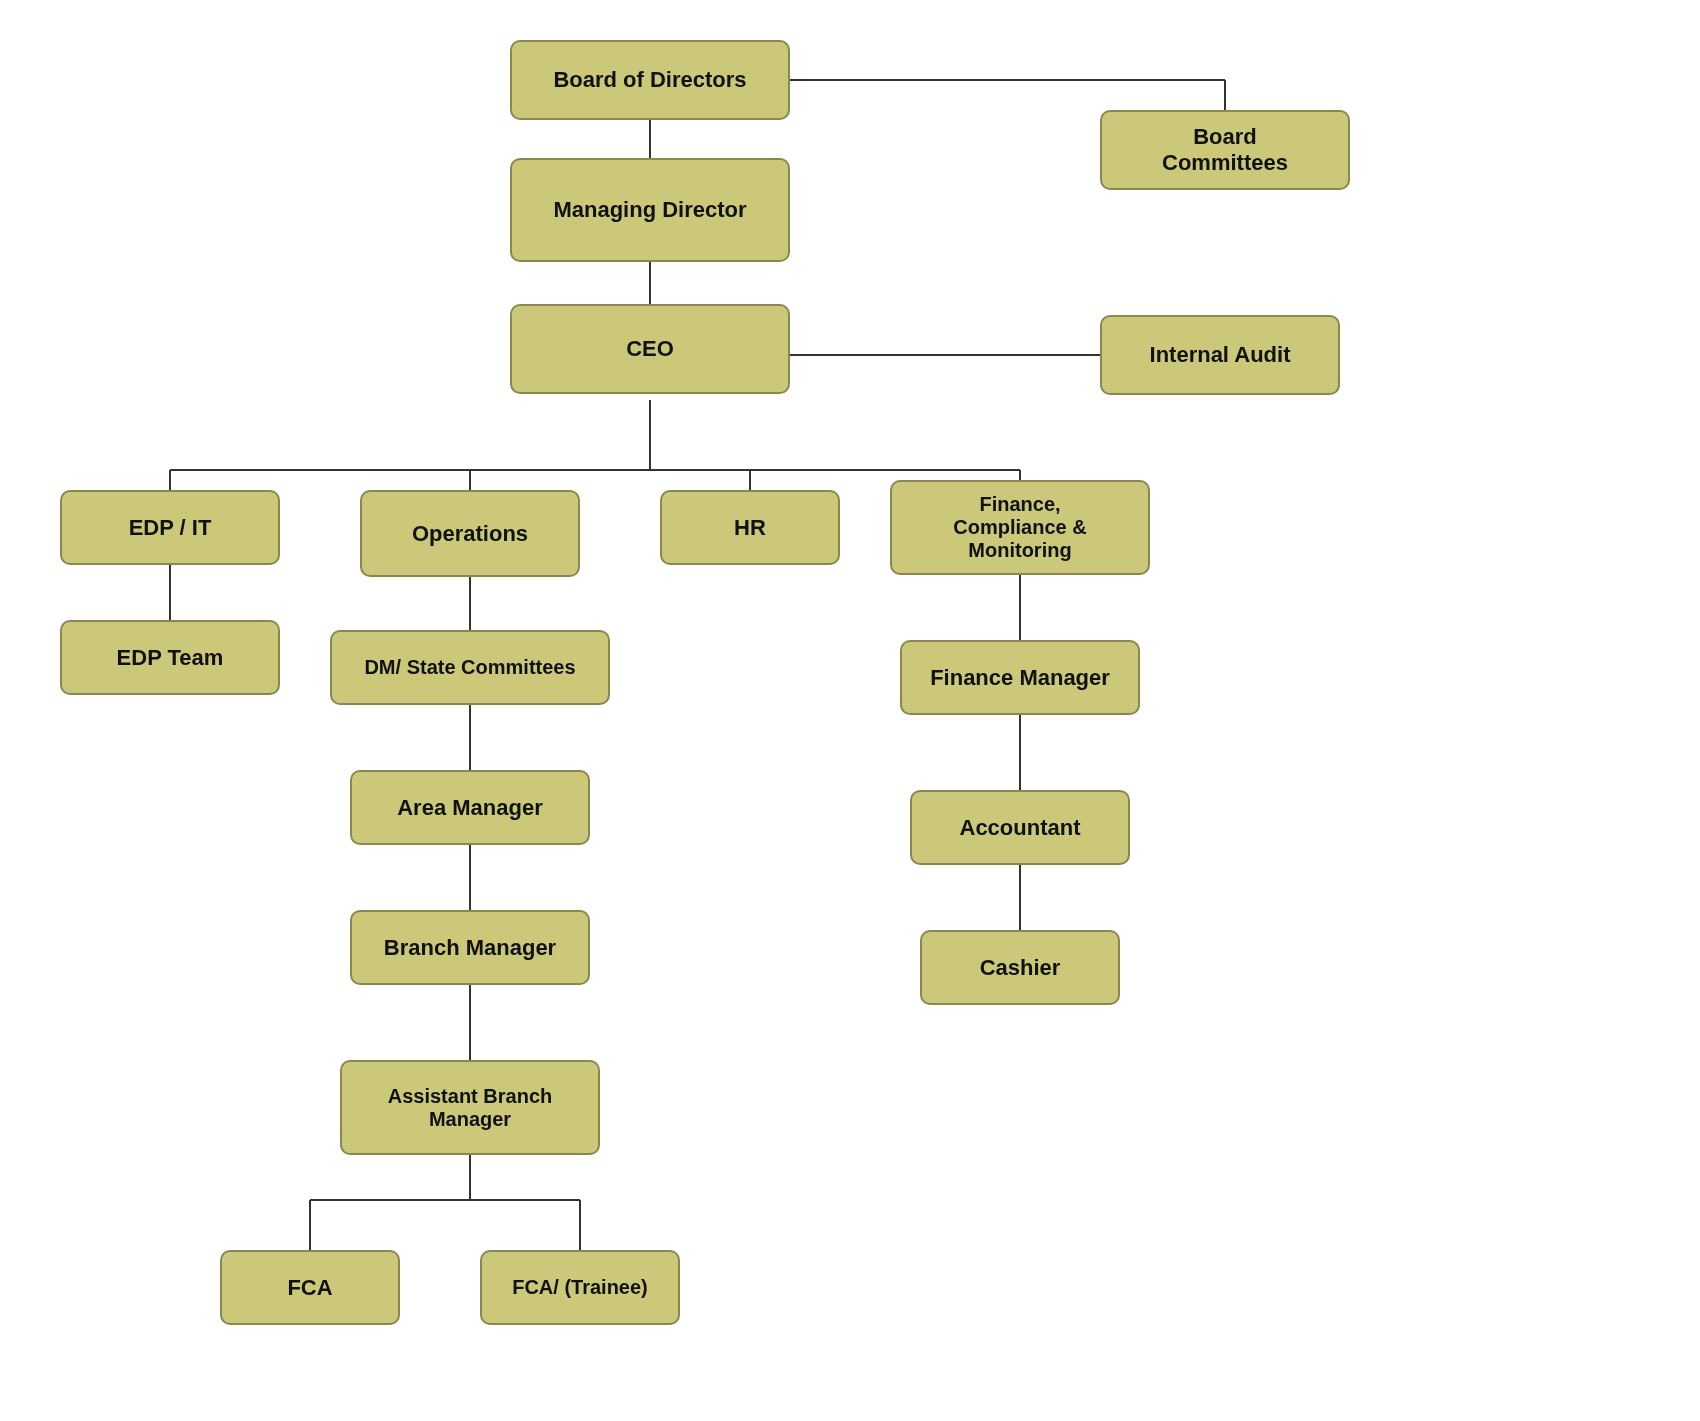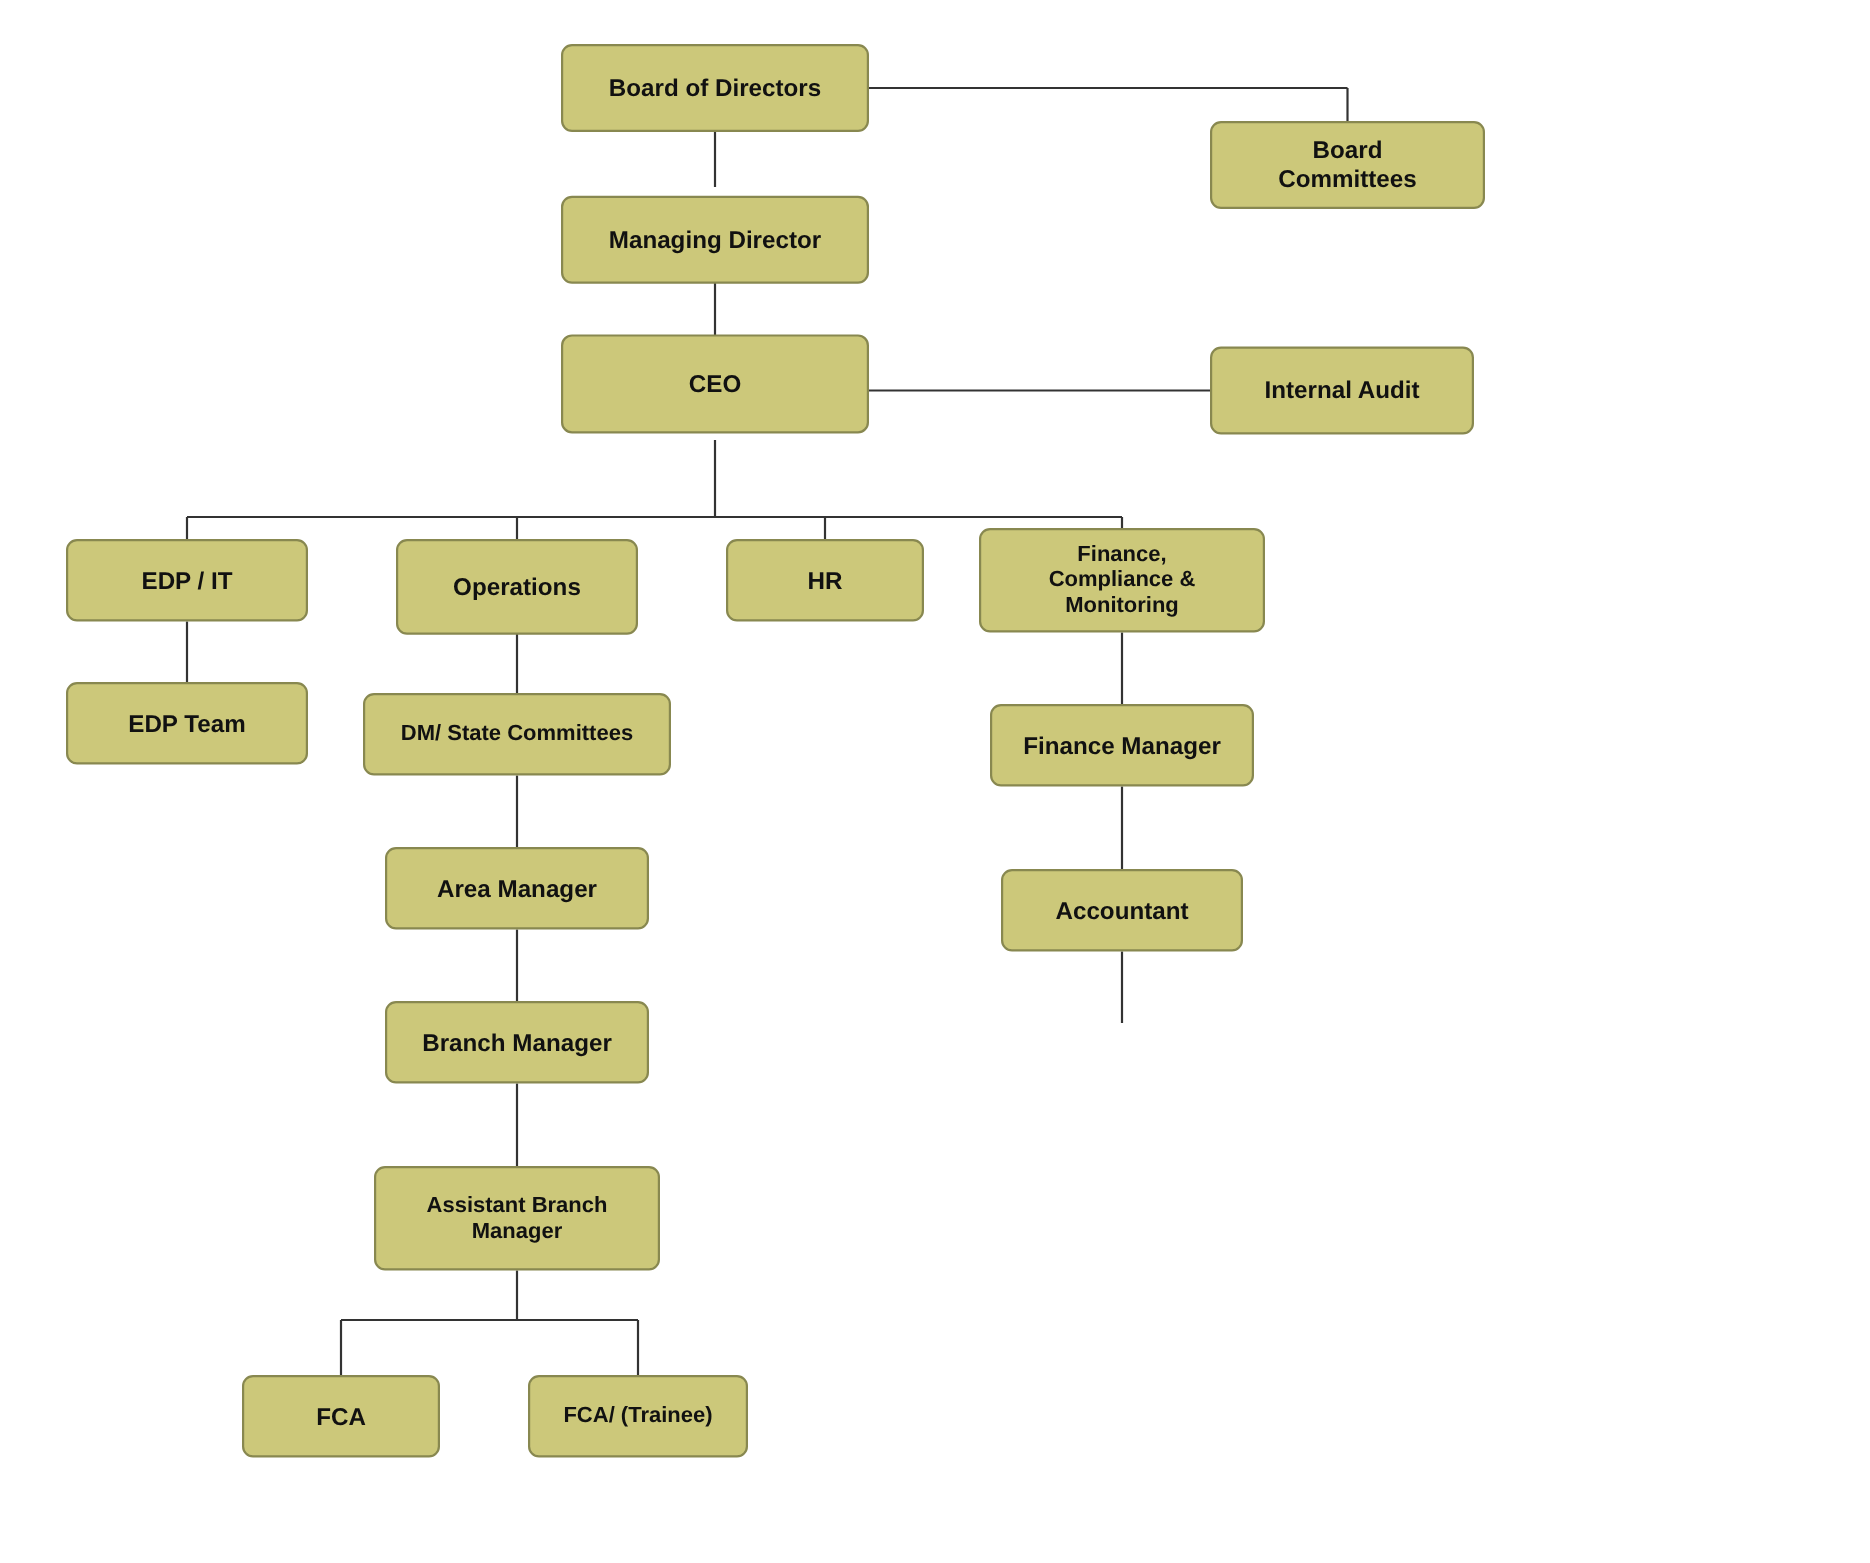--- a/index.html
+++ b/index.html
@@ -90,21 +90,21 @@
 
     <line x1="1020" y1="715" x2="1020" y2="790"></line>
 
     <line x1="1020" y1="865" x2="1020" y2="930"></line>
   </svg>
 
   <div class="node" style="left:510px; top:40px; width:280px; height:80px;">Board of Directors</div>
 
   <div class="node" style="left:1100px; top:110px; width:250px; height:80px;">Board Committees</div>
 
-  <div class="node" style="left:510px; top:178px; width:280px; height:80px;text-align:right;">Managing Director</div>
+  <div class="node" style="left:510px; top:158px; width:280px; height:104px;text-align:right;">Managing Director</div>
 
   <div class="node" style="left:510px; top:304px; width:280px; height:90px;">CEO</div>
 
   <div class="node" style="left:1100px; top:315px; width:240px; height:80px;">Internal Audit</div>
 
   <div class="node" style="left:60px; top:490px; width:220px; height:75px;">EDP / IT</div>
 
   <div class="node" style="left:360px; top:490px; width:220px; height:87px;">Operations</div>
 
   <div class="node" style="left:660px; top:490px; width:180px; height:75px;">HR</div>
@@ -122,14 +122,15 @@
   <div class="node" style="left:340px; top:1060px; width:260px; height:95px; font-size:20px;">Assistant Branch<br>Manager</div>
 
   <div class="node" style="left:220px; top:1250px; width:180px; height:75px;">FCA</div>
 
   <div class="node" style="left:480px; top:1250px; width:200px; height:75px; font-size:20px;">FCA/ (Trainee)</div>
 
   <div class="node" style="left:900px; top:640px; width:240px; height:75px;">Finance Manager</div>
 
   <div class="node" style="left:910px; top:790px; width:220px; height:75px;">Accountant</div>
 
+  <div class="node" style="left:920px; top:930px; width:200px; height:75px;">Cashier</div>
 
 </div>
 
 </body></html>

